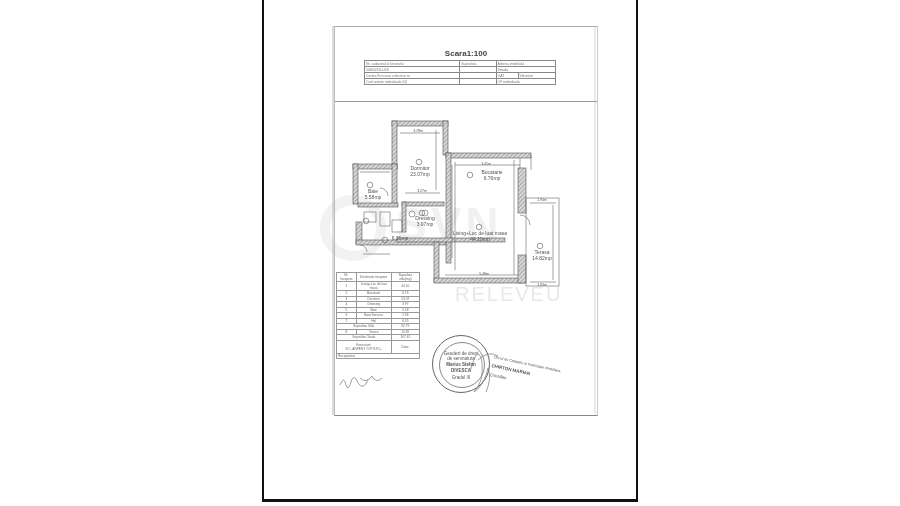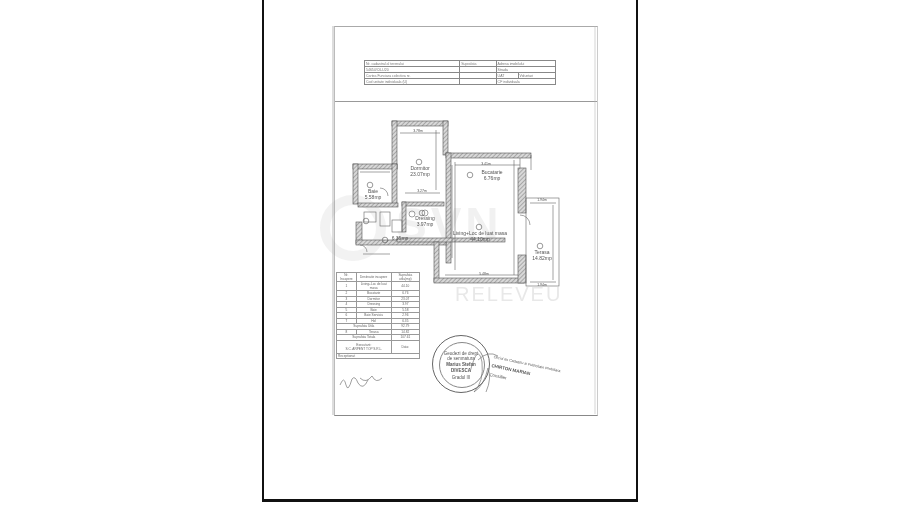--- a/index.html
+++ b/index.html
@@ -36,20 +36,21 @@
     .stamp-inner { position: absolute; left: 6px; top: 6px; width: 44px; height: 44px; border-radius: 50%; border: 0.6px solid #888; }
     .stamp-text { position: absolute; width: 56px; left: 0; }
     .sig-text { position: absolute; font-size: 4.5px; color: #555; transform: rotate(12deg); transform-origin: left top; white-space: nowrap; }
   </style>
 </head>
 <body>
 
 <div class="page"></div>
 
 <div style="position:absolute; left:334px; top:26px; width:262px; height:388px; border-top:1px solid #aaa; border-bottom:1px solid #888; border-left:1px solid #bbb; border-right:1px solid #ccc;">
+  <div style="position:absolute; left:0; top:22px; width:262px; text-align:center; font-size:8px; font-weight:bold; color:#444;">Scara1:100</div>
   <div style="position:absolute; left:0; top:74px; width:262px; height:1px; background:#999;"></div>
 </div>
 
 <table class="hdr-table" style="left:364px; top:60px; width:192px;">
   <tbody>
       <tr>
     <td>Nr. cadastral al terenului</td>
     <td>Suprafata</td>
     <td colspan="2">Adresa imobilului</td>
   </tr>

